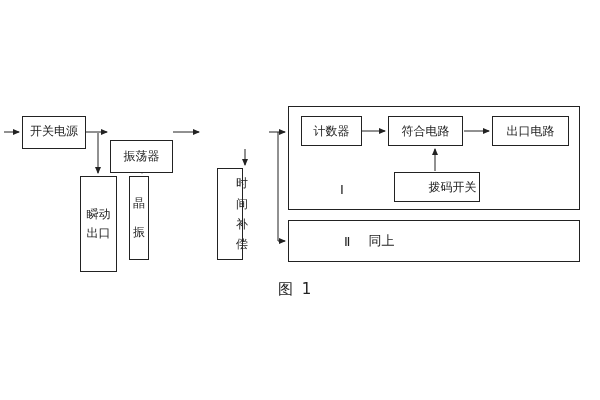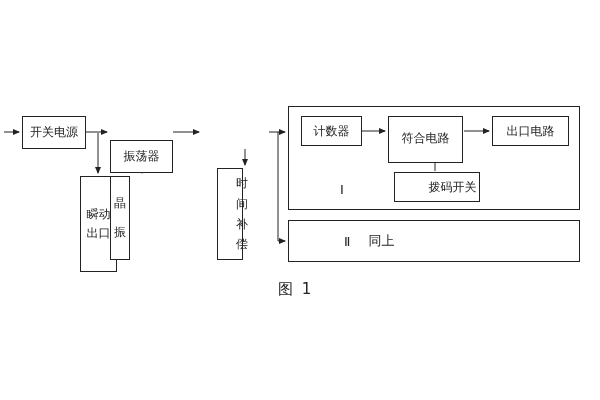--- a/index.html
+++ b/index.html
@@ -78,45 +78,45 @@
 
     <line x1="245" y1="149" x2="245" y2="165" stroke="#222222" stroke-width="1" marker-end="url(#arr)"></line>
 
     <line x1="362" y1="131" x2="385" y2="131" stroke="#222222" stroke-width="1" marker-end="url(#arr)"></line>
 
     <line x1="464" y1="131" x2="489" y2="131" stroke="#222222" stroke-width="1" marker-end="url(#arr)"></line>
 
     <line x1="435" y1="171" x2="435" y2="149" stroke="#222222" stroke-width="1" marker-end="url(#arr)"></line>
   </svg>
 
-  <div class="box" style="left:22px;top:116px;width:64px;height:33px;">开关电源</div>
+  <div class="box" style="left:22px;top:116px;width:64px;height:33px;font-family:Liberation Mono, monospace;">开关电源</div>
 
   <div class="box" style="left:110px;top:116px;width:63px;height:33px;margin-top:24px;">振荡器</div>
 
 
   <div class="groupbox" style="left:288px;top:106px;width:292px;height:104px;"></div>
 
   <div class="box" style="left:301px;top:116px;width:61px;height:30px;">计数器</div>
 
-  <div class="box" style="left:388px;top:116px;width:75px;height:47px;font-family:Liberation Mono, monospace;">符合电路</div>
+  <div class="box" style="left:388px;top:116px;width:75px;height:30px;">符合电路</div>
 
   <div class="box" style="left:492px;top:116px;width:77px;height:30px;">出口电路</div>
 
   <div class="box" style="left:394px;top:172px;width:86px;height:30px;padding-left:31px;">拨码开关</div>
 
   <div class="group-label" style="left:340px;top:182px;">Ⅰ</div>
 
   <div class="groupbox" style="left:288px;top:220px;width:292px;height:42px;"></div>
   <div class="group2-inner" style="left:344px;top:220px;height:42px;">
     <span>Ⅱ</span>
     <span class="gap"></span>
     <span>同上</span>
   </div>
 
   <div class="box vbox" style="left:80px;top:176px;width:37px;height:96px;line-height:1.6;">瞬动出口</div>
 
-  <div class="box vbox" style="left:110px;top:176px;width:20px;height:84px;line-height:2.4;">晶振</div>
+  <div class="box vbox" style="left:129px;top:176px;width:20px;height:84px;line-height:2.4;">晶振</div>
 
   <div class="box vbox" style="left:217px;top:168px;width:20px;height:92px;line-height:1.7;padding-left:24px;">时间补偿</div>
 
   <div class="caption" style="left:278px;top:280px;">图 1</div>
 
 </div>
 
 </body></html>

